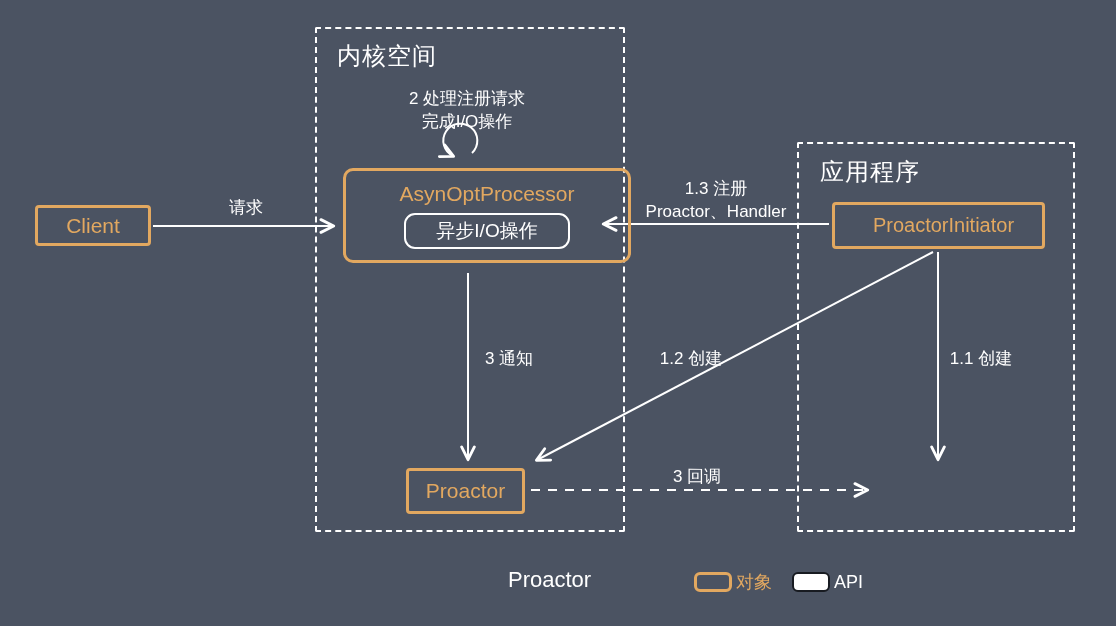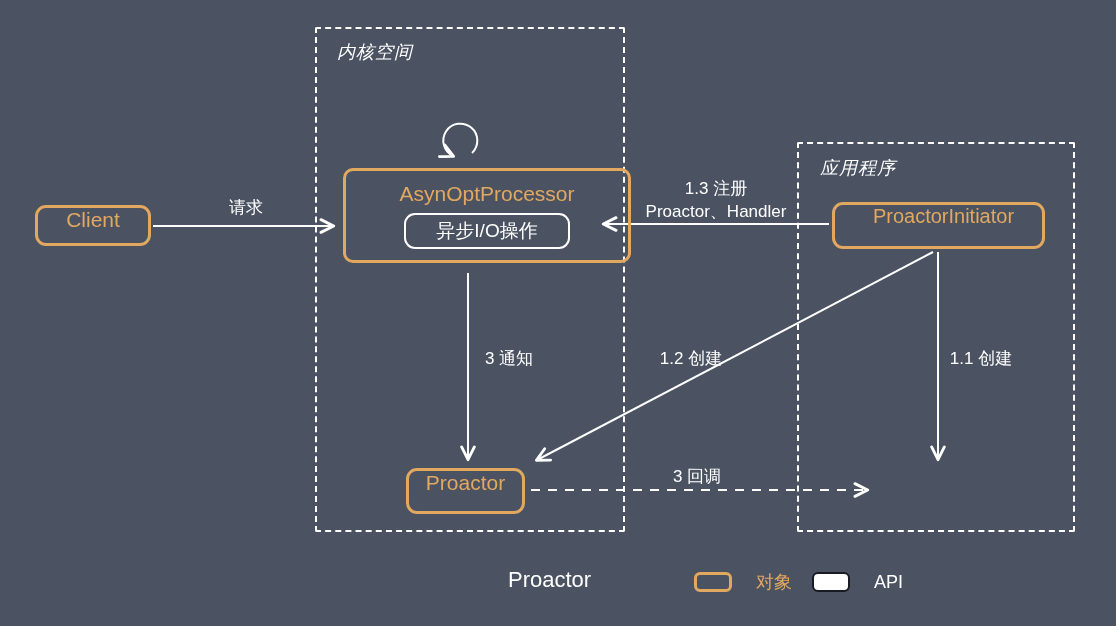--- a/index.html
+++ b/index.html
@@ -8,43 +8,43 @@
   body { font-family:"Liberation Sans","DejaVu Sans",sans-serif; }
   .canvas {
     position:relative; width:1116px; height:626px;
     background:var(--background,#4b5362);
     overflow:hidden; color:#fff;
   }
   .arrow-layer { position:absolute; left:0; top:0; width:1116px; height:626px; }
   .arrow { stroke:var(--line,#ffffff); stroke-width:2; fill:none; }
   .arrow.dashed { stroke-dasharray:9 8; }
   .region { position:absolute; border:2px dashed var(--line,#ffffff); border-radius:2px; }
-  .region-label { position:absolute; font-size:18px; color:var(--line,#ffffff); letter-spacing:1px;font-style:italic; }
+  .region-label { position:absolute; font-size:24px; color:var(--line,#ffffff); letter-spacing:1px; }
   .node {
-    position:absolute; border:3px solid var(--accent,#e2a860); border-radius:11px;
-    display:flex; align-items:flex-start; justify-content:center;
+    position:absolute; border:3px solid var(--accent,#e2a860); border-radius:4px;
+    display:flex; align-items:center; justify-content:center;
     color:var(--accent,#e2a860); font-size:21px;
   }
   .processor {
     position:absolute; border:3px solid var(--accent,#e2a860); border-radius:10px;
     display:flex; flex-direction:column; align-items:center; justify-content:center;
     padding:6px 12px;
   }
   .processor-title { color:var(--accent,#e2a860); font-size:21px; margin-bottom:7px; }
   .inner-box {
     border:2px solid var(--line,#ffffff); border-radius:11px;
     color:var(--line,#ffffff); font-size:19px; padding:3px 30px; white-space:nowrap;
   }
   .arrow-label {
     position:absolute; transform:translateX(-50%); text-align:center;
     color:var(--line,#ffffff); font-size:17px; white-space:nowrap; line-height:23px;
   }
   .footer-title { position:absolute; color:var(--line,#ffffff); font-size:22px; }
   .legend { position:absolute; display:flex; align-items:center; gap:20px; }
-  .legend-item { display:flex; align-items:center; gap:24px; font-size:18px; }
+  .legend-item { display:flex; align-items:center; gap:4px; font-size:18px; }
   .swatch { display:inline-block; width:38px; height:20px; border-radius:6px; }
   .swatch-object { border:3px solid var(--accent,#e2a860); }
   .swatch-api { background:#ffffff; border:2px solid #181b21; }
   .legend-object-label { color:var(--accent,#e2a860); }
   .legend-api-label { color:var(--line,#ffffff); }
 </style>
 </head>
 <body style="--background: #4b5362; --accent: #e2a860; --line: #ffffff;">
 
 <div class="canvas">
@@ -90,20 +90,24 @@
   </div>
 
 
   <div class="arrow-label" style="left:246px; top:196px;">请求</div>
 
   <div class="arrow-label" style="left:716px; top:177px;">
     <div>1.3 注册</div>
     <div>Proactor、Handler</div>
   </div>
 
+  <div class="arrow-label" style="left:467px; top:87px;">
+    <div>2 处理注册请求</div>
+    <div>完成I/O操作</div>
+  </div>
 
   <div class="arrow-label" style="left:509px; top:347px;">3 通知</div>
 
   <div class="arrow-label" style="left:691px; top:347px;">1.2 创建</div>
 
   <div class="arrow-label" style="left:981px; top:347px;">1.1 创建</div>
 
   <div class="arrow-label" style="left:697px; top:465px;">3 回调</div>
 
   <div class="footer-title" style="left:508px; top:567px;">Proactor</div>

